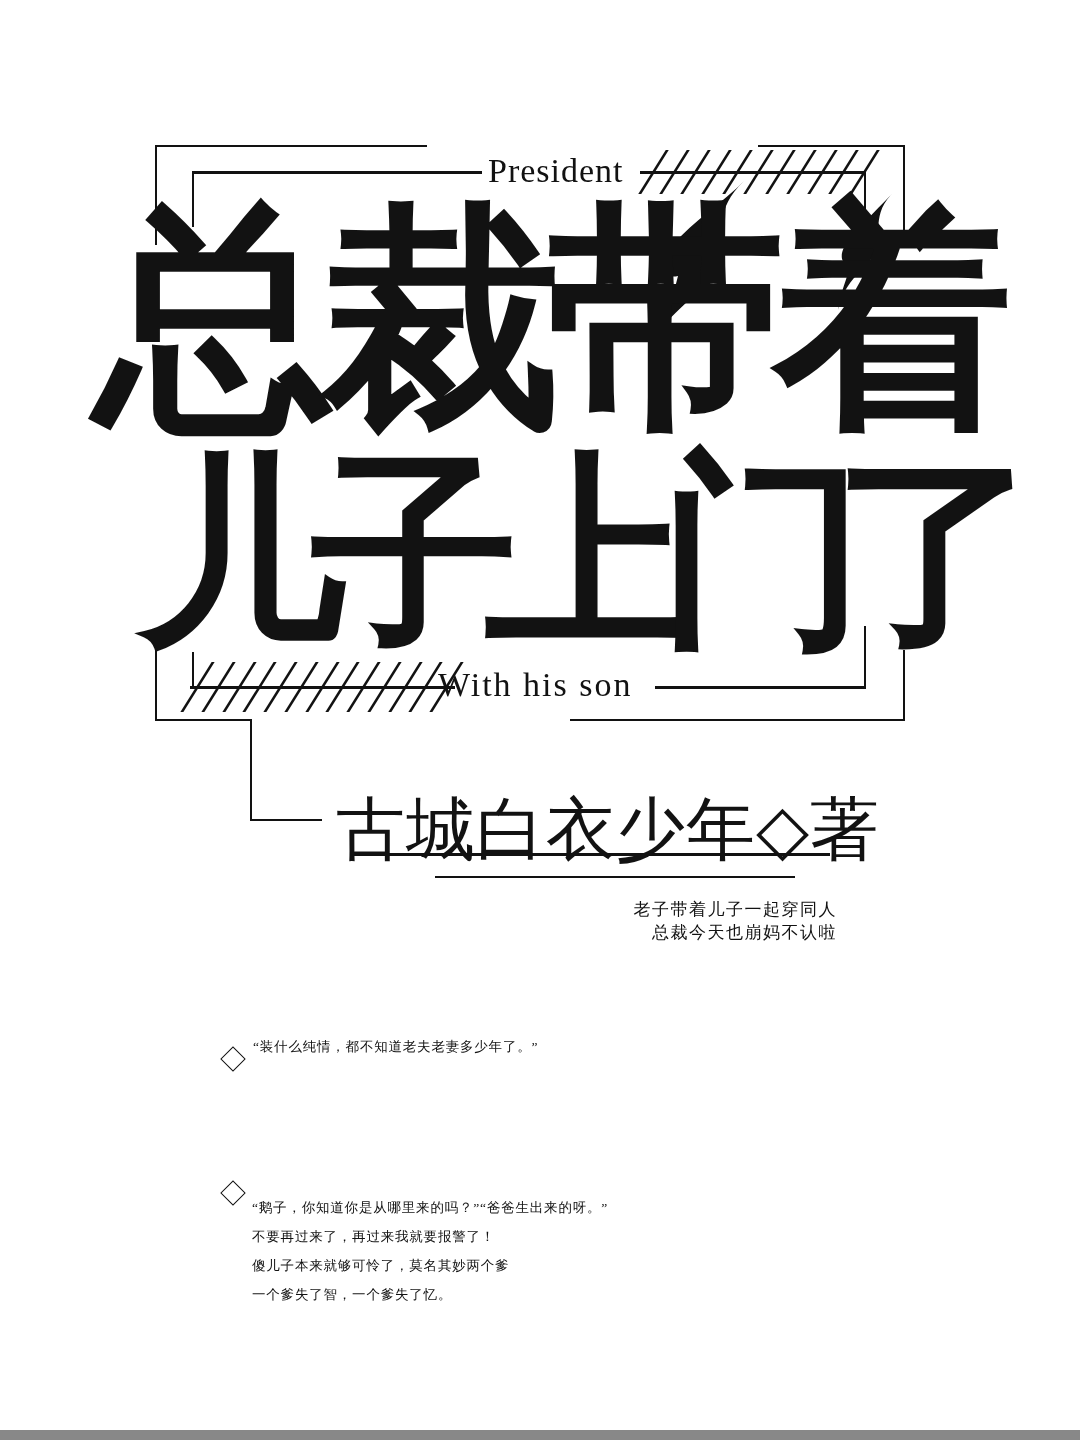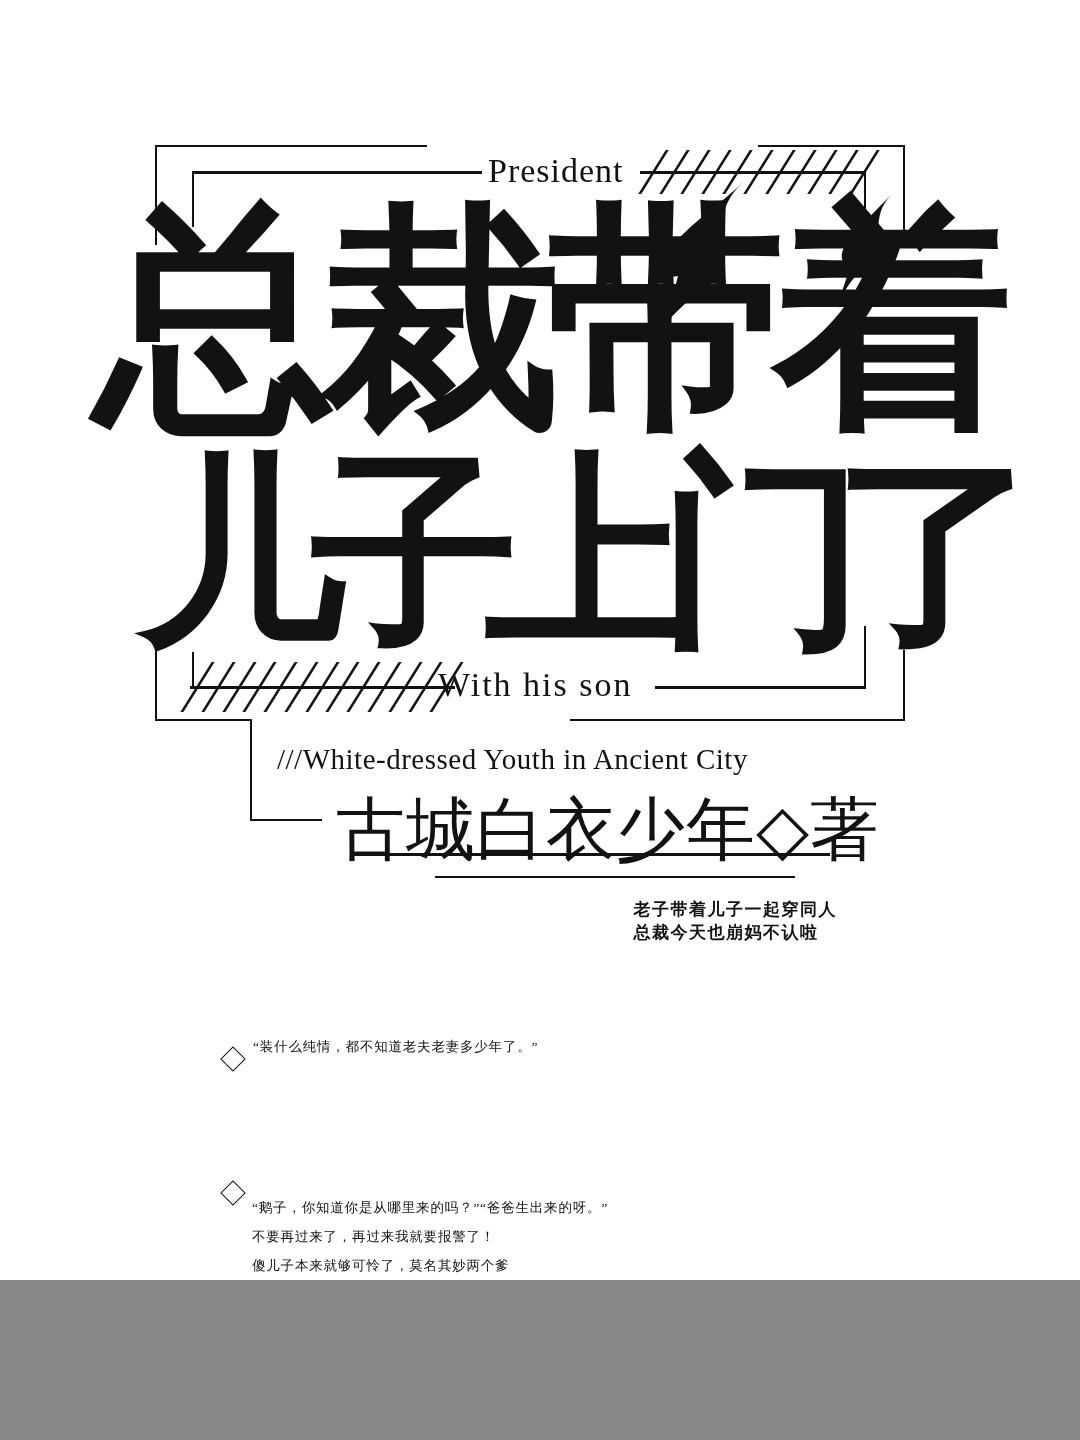--- a/index.html
+++ b/index.html
@@ -1,17 +1,17 @@
 <!DOCTYPE html>
 <html><head>
 <meta charset="utf-8">
 <style>
   html,body { margin:0; padding:0; background:#888; }
   .cover {
-    position:relative; width:1080px; height:1280px; margin:0 auto;
+    position:relative; width:1080px; height:1430px; margin:0 auto;
     background:#ffffff; overflow:hidden; color:#121212;
     font-family:"Liberation Serif","DejaVu Serif",serif;
   }
   .hline,.vline { position:absolute; background:#121212; }
 
   
   .f-ot-l   { left:155px; top:145px; width:272px; height:2px; }
   .f-ot-r   { left:758px; top:145px; width:147px; height:2px; }
   .f-it     { left:192px; top:171px; width:290px; height:3px; }
   .f-strike-top    { left:640px; top:171px; width:226px; height:3px; }
@@ -43,22 +43,22 @@
   .president { position:absolute; left:488px; top:152px; font-size:34px; letter-spacing:1px; }
   .whs-label { position:absolute; left:438px; top:666px; font-size:34px; letter-spacing:2px; }
 
   .title-line { position:absolute; text-align:center; font-weight:bold; line-height:1; white-space:nowrap; }
   .title-1 { left:7px;  right:-7px;  top:200px; font-size:240px; letter-spacing:-14px; }
   .title-2 { left:32px; right:-32px; top:450px; font-size:208px; letter-spacing:-34px; }
 
   .author-english { position:absolute; left:277px; top:743px; font-size:29px; letter-spacing:0.5px; }
   .author-name    { position:absolute; left:336px; top:784px; font-size:69px; letter-spacing:1px; }
 
-  .tagline { position:absolute; right:243px; top:898px; 
-             font-size:17px; line-height:23px; letter-spacing:1.5px;font-weight:bold; }
+  .tagline { position:absolute; right:243px; top:898px; text-align:right;
+             font-size:17px; line-height:23px; letter-spacing:1.5px; }
 
   .quote { position:absolute; font-size:13.5px; line-height:29px; letter-spacing:0.8px; }
   .quote-1 { left:253px; top:1032px; }
   .quote-2 { left:252px; top:1193px; }
 
   .diamond { position:absolute; width:16px; height:16px; border:1.5px solid #121212;
              transform:rotate(45deg); background:#fff; }
   .diamond-1 { left:224px; top:1050px; }
   .diamond-2 { left:224px; top:1184px; }
 
@@ -124,33 +124,33 @@
       <i></i>
       <i></i>
       <i></i>
       <i></i>
       <i></i>
       <i></i>
       <i></i>
     </div>
   <div class="whs-label">With his son</div>
 
-  <div class="author-english">///White-dressed Youth in Ancient City</div>
   <div class="author-name">古城白衣少年◇著</div>
 
   <div class="tagline">
     <div>老子带着儿子一起穿同人</div>
     <div>总裁今天也崩妈不认啦</div>
   </div>
 
   <div class="diamond diamond-1"></div>
   <div class="quote quote-1">
     <div>“装什么纯情，都不知道老夫老妻多少年了。”</div>
   </div>
 
   <div class="diamond diamond-2"></div>
   <div class="quote quote-2">
     <div>“鹅子，你知道你是从哪里来的吗？”“爸爸生出来的呀。”</div>
     <div>不要再过来了，再过来我就要报警了！</div>
     <div>傻儿子本来就够可怜了，莫名其妙两个爹</div>
+    <div>一个爹失了智，一个爹失了忆。</div>
   </div>
 
 </div>
 
 </body></html>

